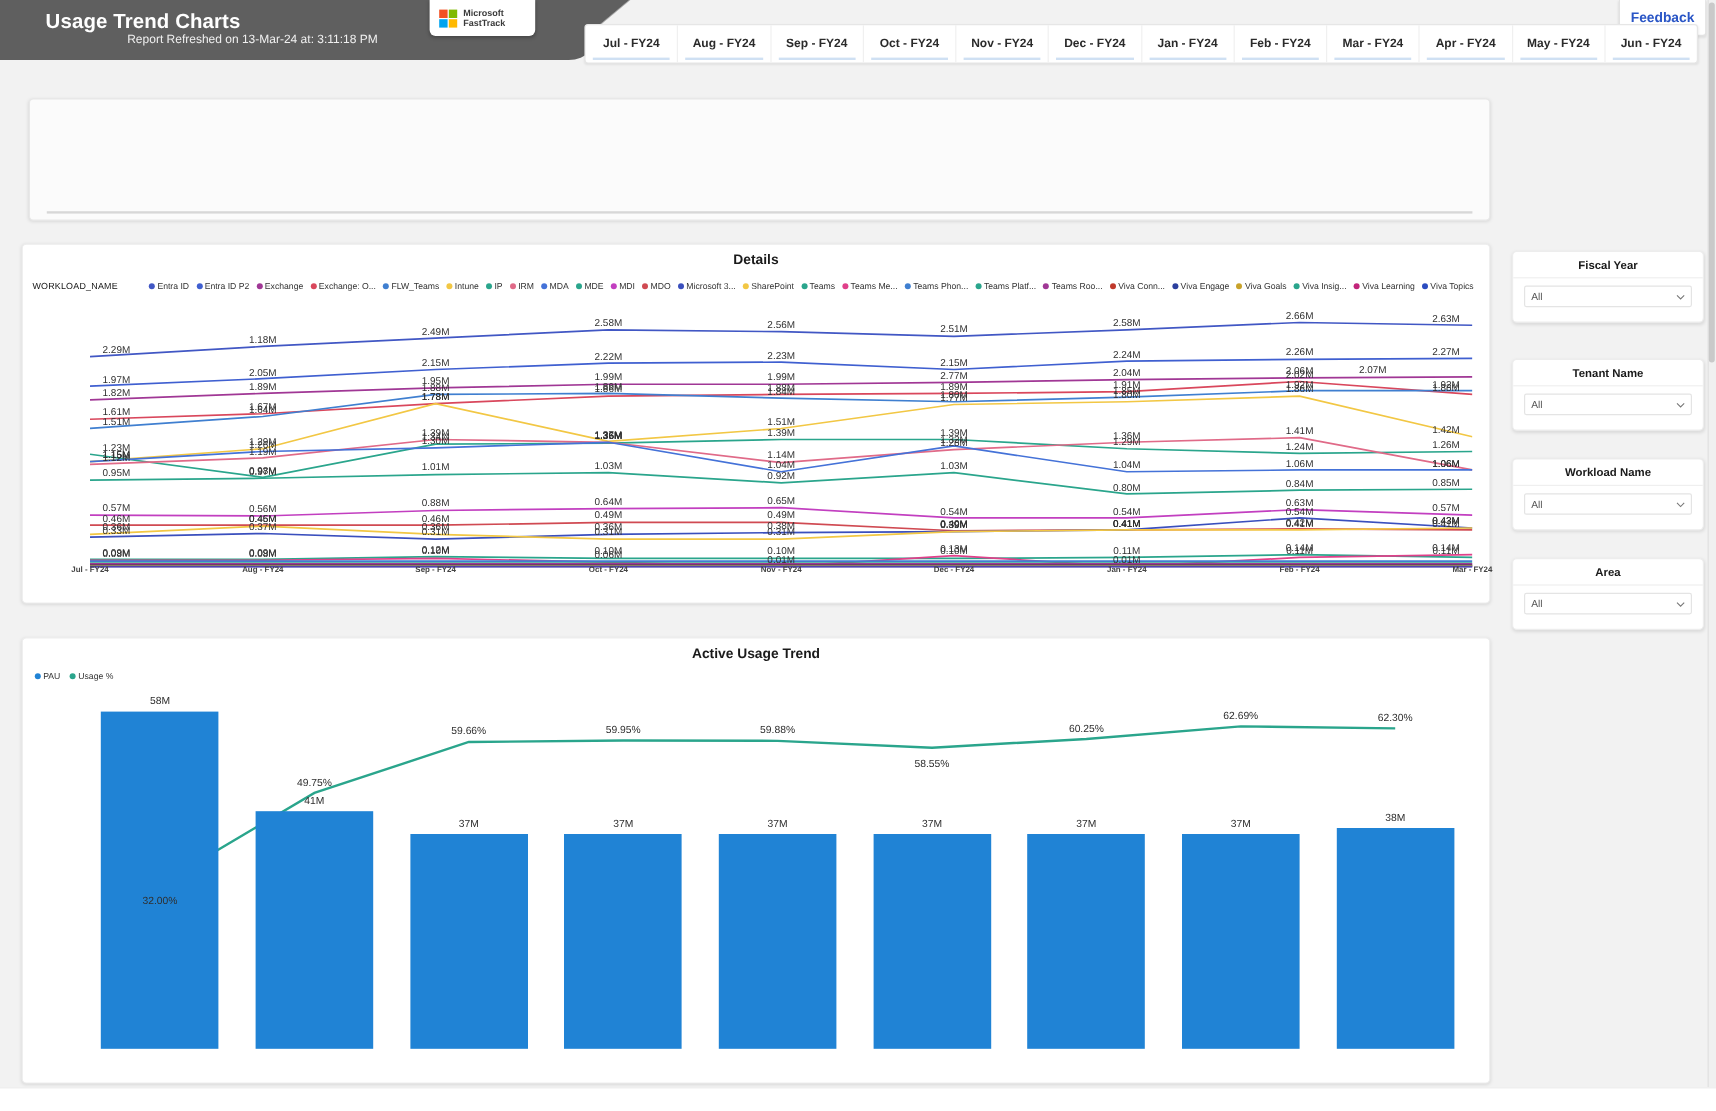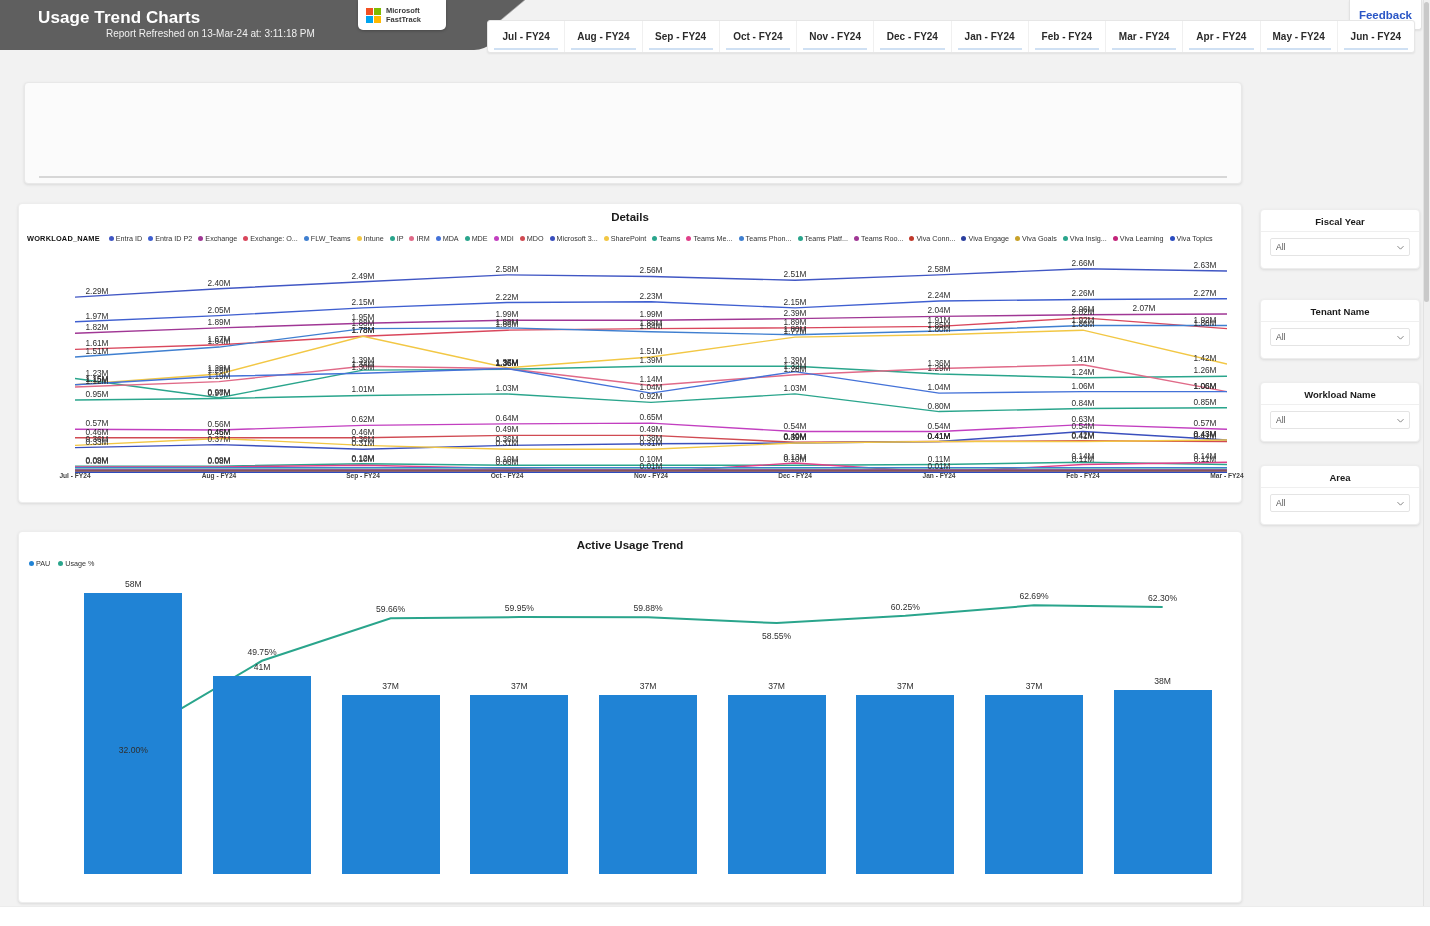--- a/index.html
+++ b/index.html
@@ -109,21 +109,21 @@
   }
   .panel-title {
     position: absolute; left: 0; right: 0; top: 7px;
     text-align: center; font-size: 11.5px; font-weight: bold; color: #1a1a1a;
   }
   .legend {
     position: absolute; left: 8px; top: 30px; right: 6px;
     display: flex; flex-wrap: wrap; align-items: center;
     gap: 0px 6px; font-size: 7.2px; color: #333;
   }
-  .legend-title { font-weight: bold; font-size: 7.4px; color: #111; margin-right: 3px; letter-spacing: .2px;}
+  .legend-title { font-weight: normal; font-size: 7.4px; color: #111; margin-right: 20px; letter-spacing: .2px;}
   .lg-item { display: inline-flex; align-items: center; gap: 2px; white-space: nowrap; }
   .lg-dot { width: 5px; height: 5px; border-radius: 50%; display: inline-block; }
 
   .plot {
     position: absolute; left: 56px; top: 54px; width: 1152px; height: 215px;
   }
   .plot svg { display: block; }
   .xaxis {
     position: absolute; left: 56px; right: 16px; top: 268px; height: 14px;
   }
@@ -390,21 +390,21 @@
           <polyline points="0,212.69642857142858 144,212.69642857142858 288,212.69642857142858 432,212.69642857142858 576,212.69642857142858 720,212.69642857142858 864,212.69642857142858 1008,212.69642857142858 1152,212.69642857142858" fill="none" stroke="#c0392b" stroke-width="1.4"></polyline>
           <polyline points="0,213.08035714285714 144,213.08035714285714 288,213.08035714285714 432,213.08035714285714 576,213.08035714285714 720,213.08035714285714 864,213.08035714285714 1008,213.08035714285714 1152,213.08035714285714" fill="none" stroke="#2b3f9e" stroke-width="1.4"></polyline>
           <polyline points="0,213.46428571428572 144,213.46428571428572 288,213.46428571428572 432,213.46428571428572 576,213.46428571428572 720,213.46428571428572 864,213.46428571428572 1008,213.46428571428572 1152,213.46428571428572" fill="none" stroke="#c8a22a" stroke-width="1.4"></polyline>
           <polyline points="0,213.84821428571428 144,213.84821428571428 288,213.84821428571428 432,213.84821428571428 576,213.84821428571428 720,213.84821428571428 864,213.84821428571428 1008,213.84821428571428 1152,213.84821428571428" fill="none" stroke="#2aa58c" stroke-width="1.4"></polyline>
           <polyline points="0,214.23214285714286 144,214.23214285714286 288,214.23214285714286 432,214.23214285714286 576,214.23214285714286 720,214.23214285714286 864,214.23214285714286 1008,214.23214285714286 1152,214.23214285714286" fill="none" stroke="#c2247a" stroke-width="1.4"></polyline>
           <polyline points="0,214.61607142857142 144,214.61607142857142 288,214.61607142857142 432,214.61607142857142 576,214.61607142857142 720,214.61607142857142 864,214.61607142857142 1008,214.61607142857142 1152,214.61607142857142" fill="none" stroke="#2b4cc0" stroke-width="1.4"></polyline>
         </svg>
     </div>
     <div id="details-labels">
         <div class="dlabel" style="left: 78px; top: 87.1607px;">2.29M</div>
-        <div class="dlabel" style="left: 200px; top: 78.7143px;">2.40M</div>
+        <div class="dlabel" style="left: 200px; top: 78.7143px;">1.18M</div>
         <div class="dlabel" style="left: 344px; top: 71.8036px;">2.49M</div>
         <div class="dlabel" style="left: 488px; top: 64.8929px;">2.58M</div>
         <div class="dlabel" style="left: 632px; top: 66.4286px;">2.56M</div>
         <div class="dlabel" style="left: 776px; top: 70.2679px;">2.51M</div>
         <div class="dlabel" style="left: 920px; top: 64.8929px;">2.58M</div>
         <div class="dlabel" style="left: 1064px; top: 58.75px;">2.66M</div>
         <div class="dlabel" style="left: 1186px; top: 61.0536px;">2.63M</div>
         <div class="dlabel" style="left: 78px; top: 111.732px;">1.97M</div>
         <div class="dlabel" style="left: 200px; top: 105.589px;">2.05M</div>
         <div class="dlabel" style="left: 344px; top: 97.9107px;">2.15M</div>
@@ -412,21 +412,21 @@
         <div class="dlabel" style="left: 632px; top: 91.7679px;">2.23M</div>
         <div class="dlabel" style="left: 776px; top: 97.9107px;">2.15M</div>
         <div class="dlabel" style="left: 920px; top: 91px;">2.24M</div>
         <div class="dlabel" style="left: 1064px; top: 89.4643px;">2.26M</div>
         <div class="dlabel" style="left: 1186px; top: 88.6964px;">2.27M</div>
         <div class="dlabel" style="left: 78px; top: 123.25px;">1.82M</div>
         <div class="dlabel" style="left: 200px; top: 117.875px;">1.89M</div>
         <div class="dlabel" style="left: 344px; top: 113.268px;">1.95M</div>
         <div class="dlabel" style="left: 488px; top: 110.196px;">1.99M</div>
         <div class="dlabel" style="left: 632px; top: 110.196px;">1.99M</div>
-        <div class="dlabel" style="left: 776px; top: 108.661px;">2.39M</div>
+        <div class="dlabel" style="left: 776px; top: 108.661px;">2.77M</div>
         <div class="dlabel" style="left: 920px; top: 106.357px;">2.04M</div>
         <div class="dlabel" style="left: 1064px; top: 104.821px;">2.06M</div>
         <div class="dlabel" style="left: 1125px; top: 104.054px;">2.07M</div>
         <div class="dlabel" style="left: 78px; top: 139.375px;">1.61M</div>
         <div class="dlabel" style="left: 200px; top: 134.768px;">1.67M</div>
         <div class="dlabel" style="left: 344px; top: 126.321px;">1.78M</div>
         <div class="dlabel" style="left: 488px; top: 120.179px;">1.86M</div>
         <div class="dlabel" style="left: 632px; top: 118.643px;">1.88M</div>
         <div class="dlabel" style="left: 776px; top: 117.875px;">1.89M</div>
         <div class="dlabel" style="left: 920px; top: 116.339px;">1.91M</div>
@@ -481,21 +481,21 @@
         <div class="dlabel" style="left: 200px; top: 188.518px;">0.97M</div>
         <div class="dlabel" style="left: 344px; top: 185.446px;">1.01M</div>
         <div class="dlabel" style="left: 488px; top: 183.911px;">1.03M</div>
         <div class="dlabel" style="left: 632px; top: 192.357px;">0.92M</div>
         <div class="dlabel" style="left: 776px; top: 183.911px;">1.03M</div>
         <div class="dlabel" style="left: 920px; top: 201.571px;">0.80M</div>
         <div class="dlabel" style="left: 1064px; top: 198.5px;">0.84M</div>
         <div class="dlabel" style="left: 1186px; top: 197.732px;">0.85M</div>
         <div class="dlabel" style="left: 78px; top: 219.232px;">0.57M</div>
         <div class="dlabel" style="left: 200px; top: 220px;">0.56M</div>
-        <div class="dlabel" style="left: 344px; top: 215.393px;">0.62M</div>
+        <div class="dlabel" style="left: 344px; top: 215.393px;">0.88M</div>
         <div class="dlabel" style="left: 488px; top: 213.857px;">0.64M</div>
         <div class="dlabel" style="left: 632px; top: 213.089px;">0.65M</div>
         <div class="dlabel" style="left: 776px; top: 221.536px;">0.54M</div>
         <div class="dlabel" style="left: 920px; top: 221.536px;">0.54M</div>
         <div class="dlabel" style="left: 1064px; top: 214.625px;">0.63M</div>
         <div class="dlabel" style="left: 1186px; top: 219.232px;">0.57M</div>
         <div class="dlabel" style="left: 78px; top: 227.679px;">0.46M</div>
         <div class="dlabel" style="left: 200px; top: 227.679px;">0.46M</div>
         <div class="dlabel" style="left: 344px; top: 227.679px;">0.46M</div>
         <div class="dlabel" style="left: 488px; top: 225.375px;">0.49M</div>

